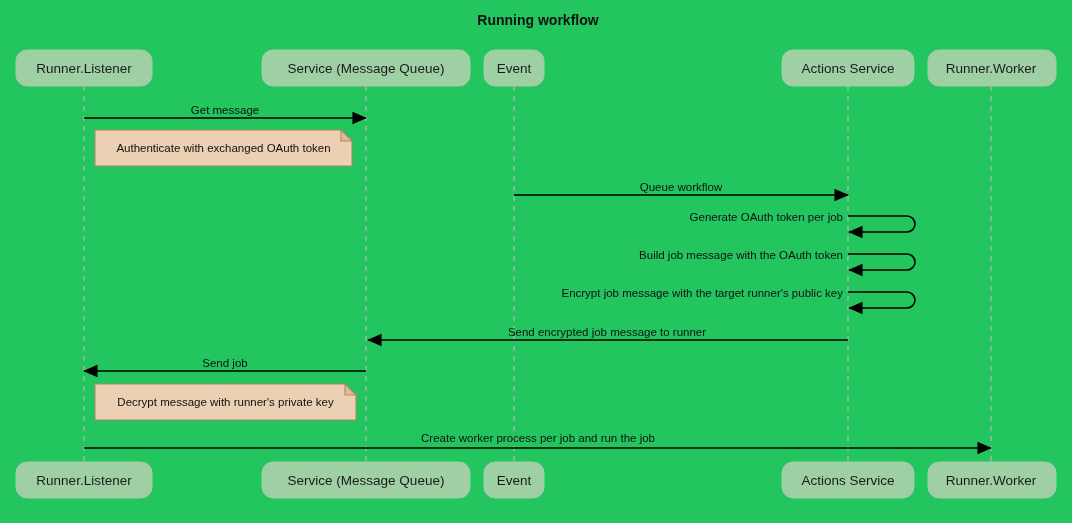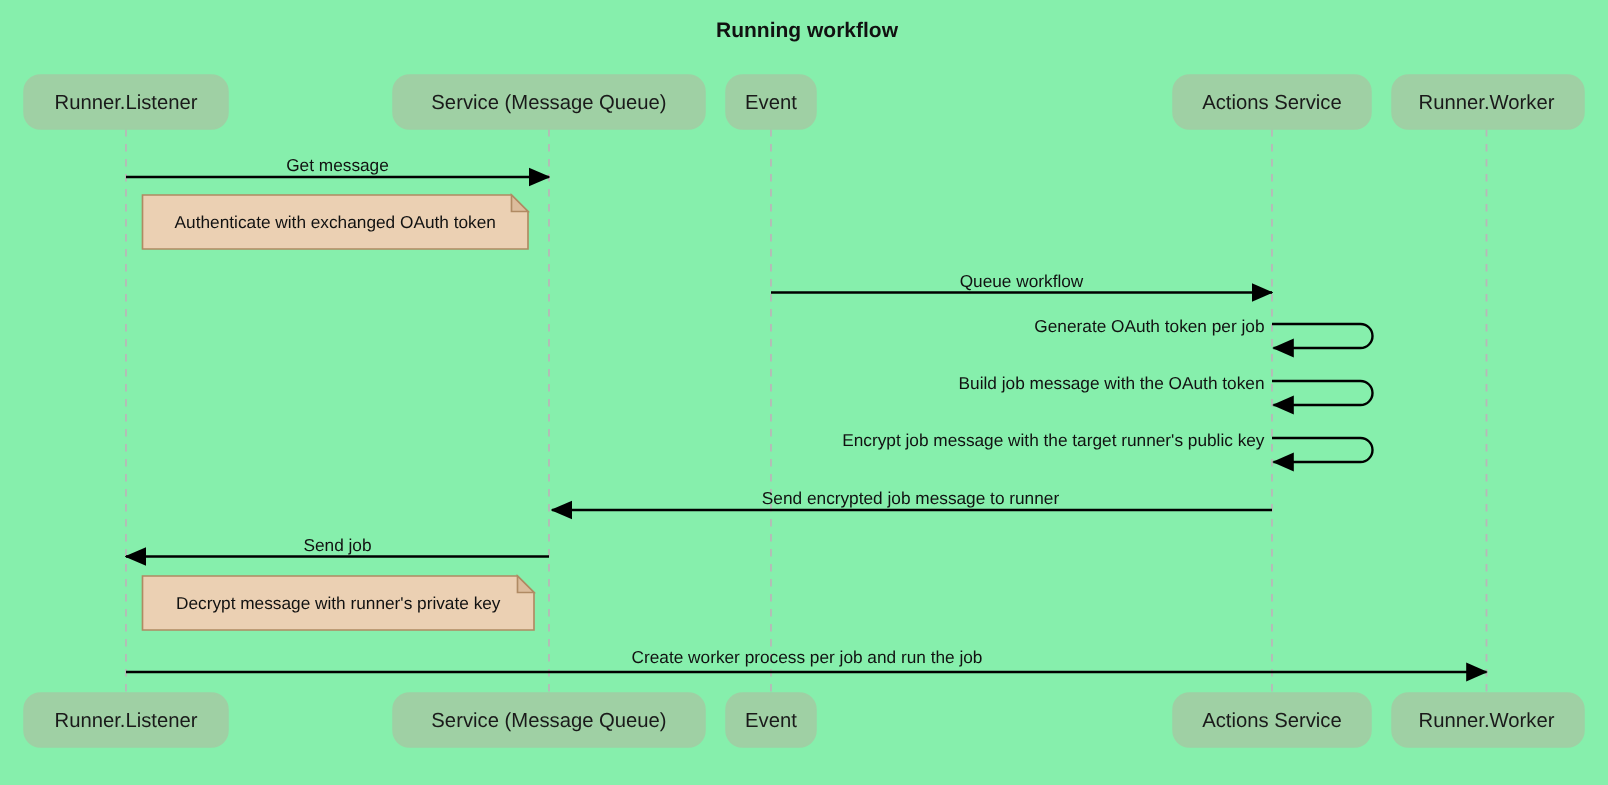--- a/index.html
+++ b/index.html
@@ -8,21 +8,21 @@
     background: #ffffff;
   }
   body {
     font-family: "Liberation Sans", sans-serif;
     -webkit-font-smoothing: antialiased;
   }
   #diagram-root {
     position: relative;
     width: 1072px;
     height: 523px;
-    background: #86efac;
+    background: #22c55e;
     overflow: hidden;
   }
   #seq-svg {
     position: absolute;
     left: 0;
     top: 0;
     width: 1072px;
     height: 523px;
     display: block;
   }

